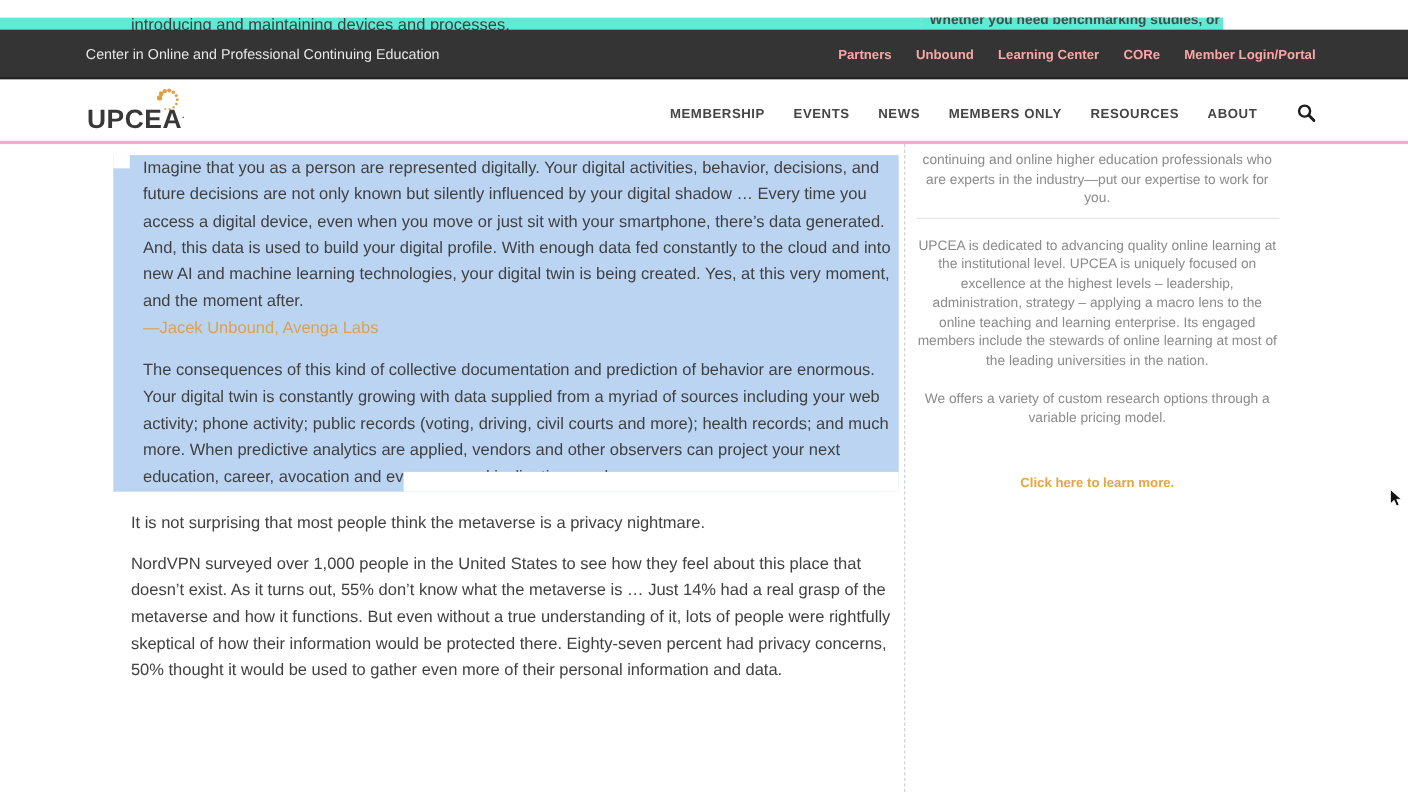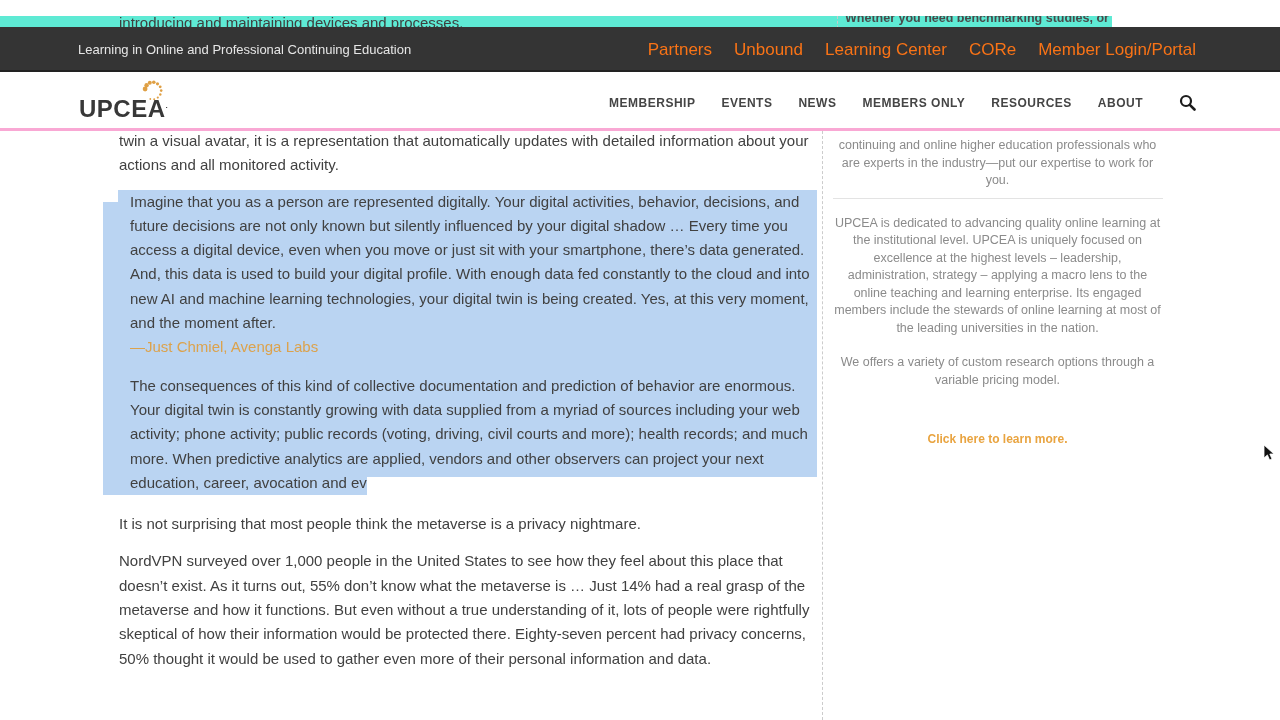--- a/index.html
+++ b/index.html
@@ -14,21 +14,21 @@
   .top-strip { position:absolute; left:0; top:16px; width:1112px; height:27px; background:#5eead4; overflow:hidden; }
   .strip-left { position:absolute; left:119px; top:-5px; font-size:15px; line-height:24px; color:#3f3f3f; white-space:nowrap; }
   .strip-divider { position:absolute; left:837px; top:0; height:27px; border-left:1px dashed #c9c9c9; }
   .strip-right { position:absolute; left:845px; top:-6px; width:300px; text-align:center; font-size:12.5px; font-weight:700; color:#4a4a4a; line-height:16px; }
   .strip-right div { white-space:nowrap; }
 
   
   .topbar { position:absolute; left:0; top:27px; width:1280px; height:45px; background:#343434; border-bottom:2px solid #222; }
   .tagline { position:absolute; left:78px; top:0; height:45px; display:flex; align-items:center; font-size:13px; color:#e6e6e6; }
   .topbar-links { position:absolute; right:84px; top:0; height:45px; display:flex; align-items:center; gap:22px; }
-  .topbar-links span { font-size:17px; color:#f97316; cursor:pointer; white-space:nowrap; }
+  .topbar-links span { font-size:12px; color:#fca5a5; cursor:pointer; white-space:nowrap;font-weight:bold; }
 
   
   .header { position:absolute; left:0; top:74px; width:1280px; height:57px; background:#fff; border-bottom:3px solid #f9a8d4; }
   .logo { position:absolute; left:79px; top:21px; font-size:24px; font-weight:700; letter-spacing:0.5px; color:#383838; cursor:pointer; }
   .logo sup { font-size:8px; }
   .logo-burst { position:absolute; left:137px; top:4px; }
   .nav { position:absolute; right:137px; top:0; height:57px; display:flex; align-items:center; gap:26px; }
   .nav span { font-size:12px; font-weight:700; letter-spacing:0.5px; color:#454545; cursor:pointer; white-space:nowrap; }
   .search-btn { position:absolute; right:84px; top:20px; width:17px; height:17px; cursor:pointer; }
 
@@ -59,21 +59,21 @@
 
 <div class="top-strip">
   <div class="strip-left">introducing and maintaining devices and processes.</div>
   <div class="strip-divider"></div>
   <div class="strip-right">
     <div>Whether you need benchmarking studies, or market</div>
   </div>
 </div>
 
 <div class="topbar">
-  <div class="tagline">Learning in Online and Professional Continuing Education</div>
+  <div class="tagline">Center in Online and Professional Continuing Education</div>
   <div class="topbar-links">
     <span>Partners</span>
     <span>Unbound</span>
     <span>Learning Center</span>
     <span>CORe</span>
     <span>Member Login/Portal</span>
   </div>
 </div>
 
 <div class="header">
@@ -105,27 +105,26 @@
   </div>
   <div class="search-btn">
     <svg width="17" height="17" viewBox="0 0 17 17">
       <circle cx="7" cy="7" r="5" fill="none" stroke="#1c1c1c" stroke-width="2.2"></circle>
       <line x1="10.8" y1="10.8" x2="15.5" y2="15.5" stroke="#1c1c1c" stroke-width="2.6" stroke-linecap="round"></line>
     </svg>
   </div>
 </div>
 
 <div class="main">
-  <p>twin a visual avatar, it is a representation that automatically updates with detailed information about your actions and all monitored activity.</p>
 
   <div class="selection">
     <div class="sel-notch"></div>
     <p class="quote">
       <span>Imagine that you as a person are represented digitally. Your digital activities, behavior, decisions, and future decisions are not only known but silently influenced by your digital shadow … Every time you access a digital device, even when you move or just sit with your smartphone, there’s data generated. And, this data is used to build your digital profile. With enough data fed constantly to the cloud and into new AI and machine learning technologies, your digital twin is being created. Yes, at this very moment, and the moment after.</span>
-      <span class="attr">—Just Chmiel, Avenga Labs</span>
+      <span class="attr">—Jacek Unbound, Avenga Labs</span>
     </p>
     <p class="cons">The consequences of this kind of collective documentation and prediction of behavior are enormous. Your digital twin is constantly growing with data supplied from a myriad of sources including your web activity; phone activity; public records (voting, driving, civil courts and more); health records; and much more. When predictive analytics are applied, vendors and other observers can project your next education, career, avocation and even personal inclinations and moves.</p>
     <div class="sel-endpatch"></div>
   </div>
 
   <p class="p-nightmare">It is not surprising that most people think the metaverse is a privacy nightmare.</p>
   <p class="p-nordvpn">NordVPN surveyed over 1,000 people in the United States to see how they feel about this place that doesn’t exist. As it turns out, 55% don’t know what the metaverse is … Just 14% had a real grasp of the metaverse and how it functions. But even without a true understanding of it, lots of people were rightfully skeptical of how their information would be protected there. Eighty-seven percent had privacy concerns, 50% thought it would be used to gather even more of their personal information and data.</p>
 </div>
 
 <div class="sidebar">

